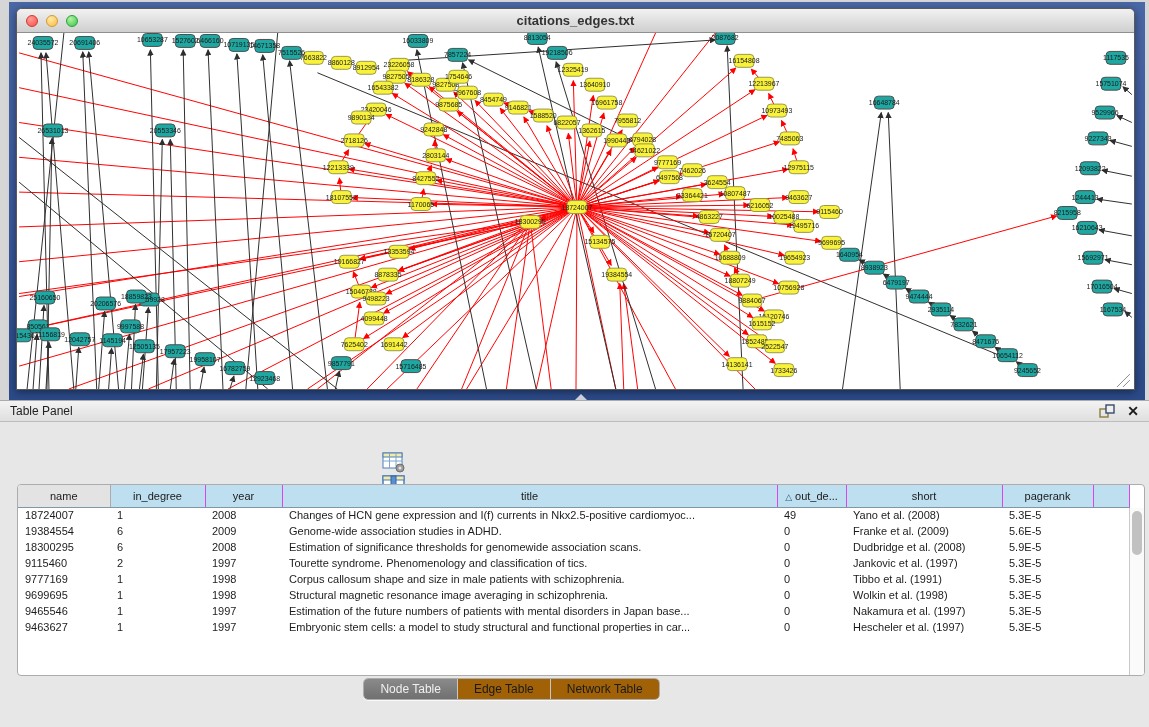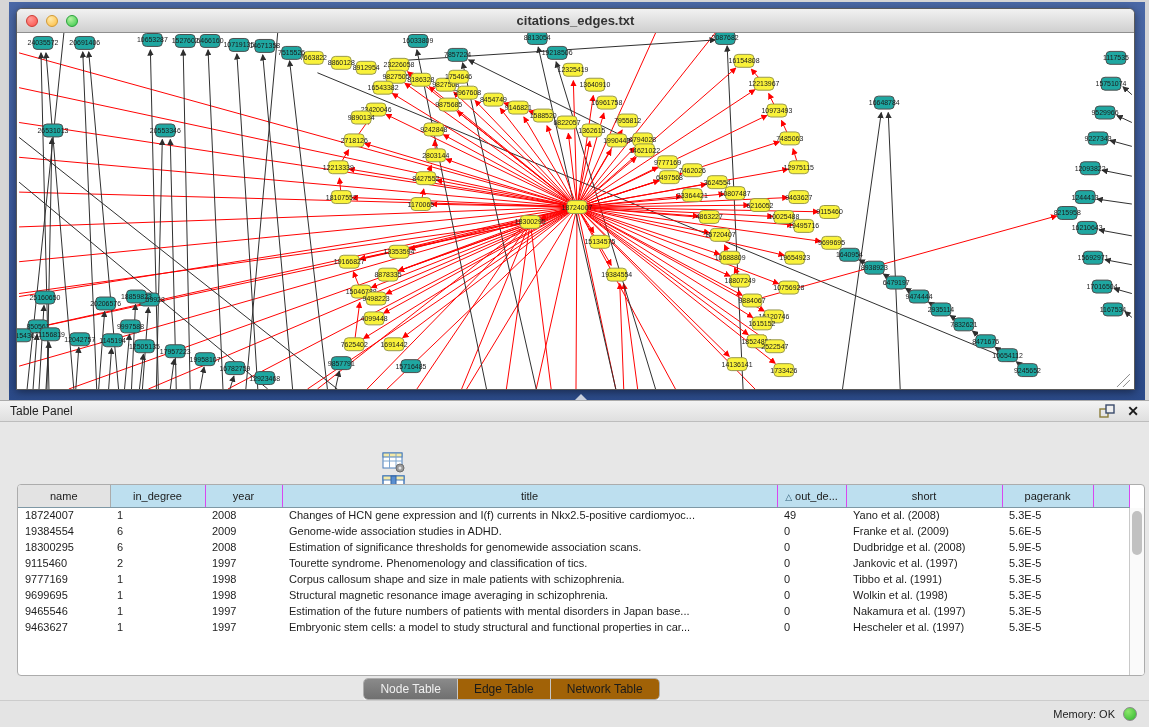--- a/index.html
+++ b/index.html
@@ -986,18 +986,14 @@
   </div>
 
   <div class="tabbar">
     <div class="segmented">
       <span class="seg active">Node Table</span>
       <span class="seg">Edge Table</span>
       <span class="seg">Network Table</span>
     </div>
   </div>
 
-  <div class="statusbar">
-    <span class="mem-label">Memory: OK</span>
-    <span class="mem-dot"></span>
-  </div>
 
 </div>
 
 </body></html>

